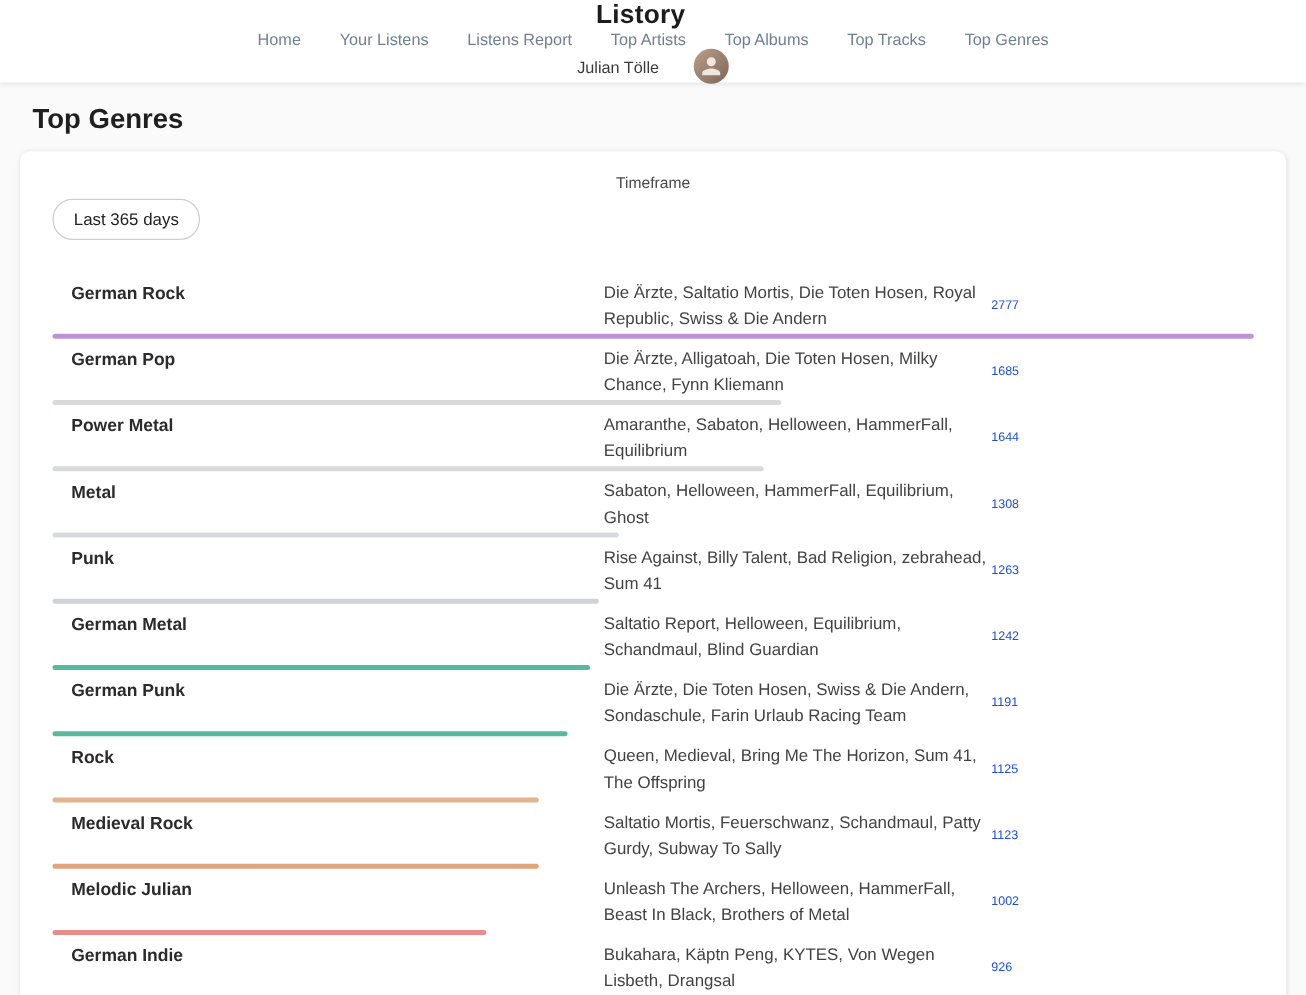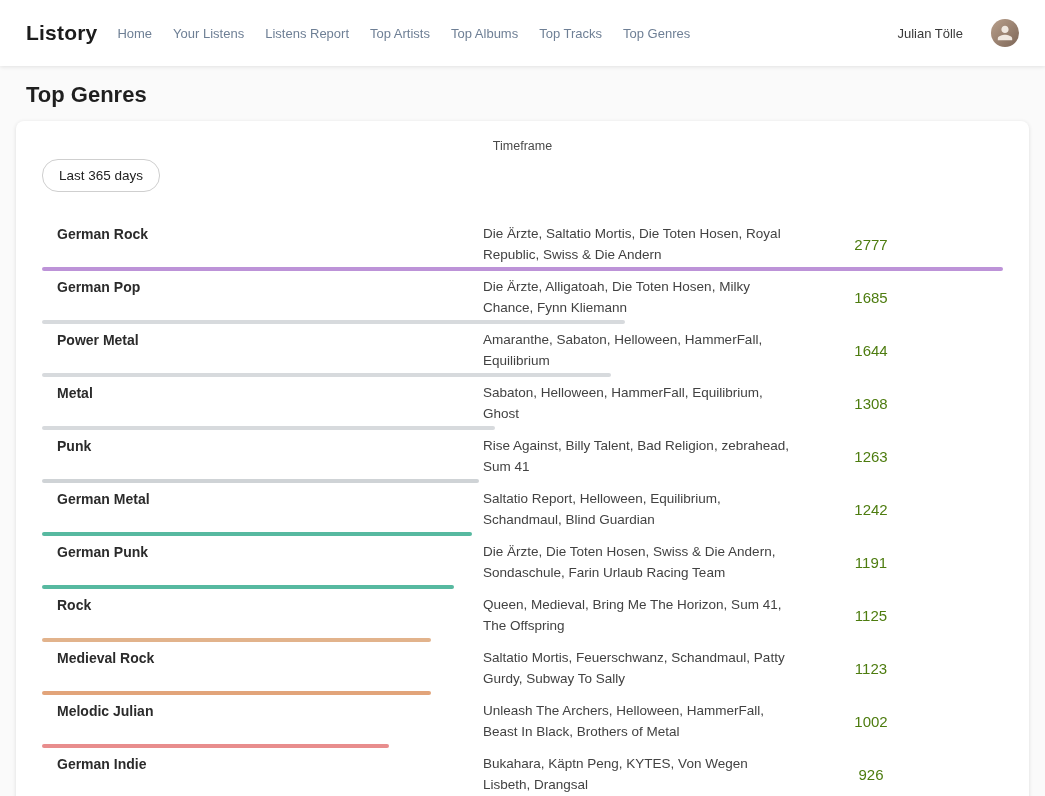--- a/index.html
+++ b/index.html
@@ -12,30 +12,31 @@
   
   .navbar {
     height:66px;
     background:#ffffff;
     box-shadow:0 1px 4px rgba(0,0,0,.10);
     display:flex;
     align-items:center;
     padding:0 26px;
     position:relative;
     z-index:2;
+    flex-direction:column;
   }
   .logo {
     font-size:21px;
     font-weight:800;
     letter-spacing:.2px;
     color:#1c1c1c;
     margin-right:20px;
     cursor:pointer;
   }
-  .nav-links { display:flex; align-items:flex-start; gap:21px; flex:1; }
+  .nav-links { display:flex; align-items:flex-start; gap:31px; flex:1; }
   .nav-link {
     font-size:13px;
     color:#6e7f95;
     text-decoration:none;
     cursor:pointer;
     white-space:nowrap;
   }
   .user-area { display:flex; align-items:center; gap:28px; cursor:pointer; }
   .user-name { font-size:13px; color:#3a3a3a; }
   .avatar {
@@ -88,24 +89,24 @@
     padding-top:1px;
     margin-left:15px;
   }
   .g-artists {
     font-size:13.5px;
     color:#424242;
     line-height:21px;
   }
   .g-count {
     align-self:center;
-    text-align:center;
+    text-align:left;
     padding-right:54px;
-    font-size:15px;
-    color:#4d7c0f;
+    font-size:10px;
+    color:#1d4ed8;
   }
   .g-bar {
     position:absolute;
     left:0; bottom:0;
     height:4px;
     border-radius:2px;
   }
 </style>
 </head>
 <body>

